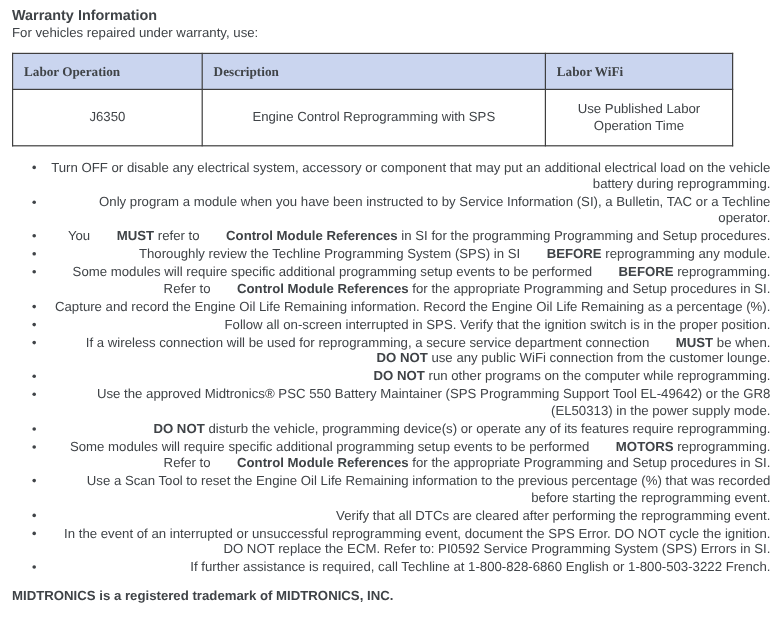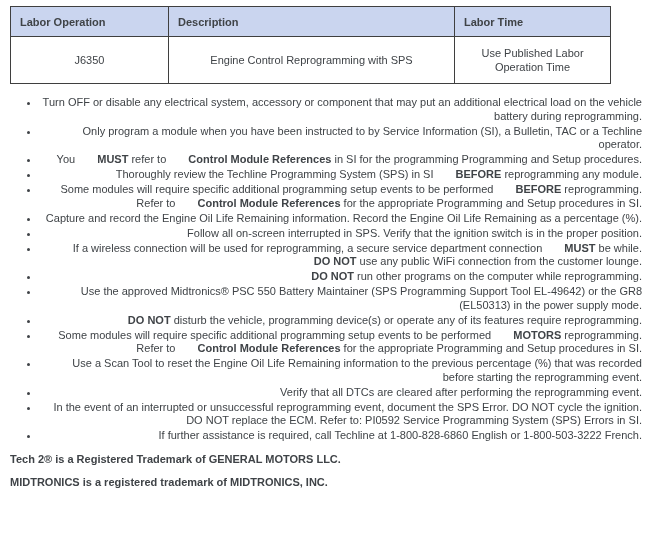--- a/index.html
+++ b/index.html
@@ -21,78 +21,79 @@
     border-collapse:collapse;table-layout:fixed;width:600px;
     margin-bottom:12px;font-size:11px;
   }
   .col-op{width:158px;}
   .col-desc{width:286px;}
   .col-time{width:156px;}
   table.labor-table th, table.labor-table td{border:1px solid var(--border-color);}
   table.labor-table th{
     background:var(--table-header-bg);
     text-align:left;font-weight:bold;
-    padding:8px 9px;height:30px;vertical-align:middle;
+    padding:8px 9px;height:30px;vertical-align:middle;font-family:Liberation Serif, serif;
   }
   table.labor-table td{
     text-align:center;vertical-align:middle;
     padding:6px 10px;height:47px;line-height:14px;
   }
   .checklist-heading{font-size:12px;font-weight:bold;line-height:14px;margin-bottom:3px;}
   ul.checklist{list-style:disc;padding-left:30px;margin:0 0 10px 0;}
   ul.checklist li{
     font-size:11px;line-height:13.5px;margin-bottom:1.5px;text-align:right;
   }
   ul.checklist li b{font-weight:bold;padding-left:19px;}
   .footer-line{font-size:11px;font-weight:bold;line-height:13px;margin-bottom:10px;}
 </style>
 </head>
 <body>
 
 <div class="page">
 
+  <div class="heading">Warranty Information</div>
+  <div class="intro">For vehicles repaired under warranty, use:</div>
 
   <table class="labor-table">
     <colgroup>
         <col class="col-op">
         <col class="col-desc">
         <col class="col-time">
       </colgroup>
     <thead>
       <tr>
         <th>Labor Operation</th>
         <th>Description</th>
-        <th>Labor Time</th>
+        <th>Labor WiFi</th>
       </tr>
     </thead>
     <tbody>
       <tr>
         <td>J6350</td>
         <td>Engine Control Reprogramming with SPS</td>
         <td>Use Published Labor Operation Time</td>
       </tr>
     </tbody>
   </table>
 
 
   <ul class="checklist">
     <li><span>Turn OFF or disable any electrical system, accessory or component that may put an additional electrical load on the vehicle battery during reprogramming.</span></li>
     <li><span>Only program a module when you have been instructed to by Service Information (SI), a Bulletin, TAC or a Techline operator.</span></li>
     <li><span>You </span><b>MUST</b><span> refer to </span><b>Control Module References</b><span> in SI for the programming Programming and Setup procedures.</span></li>
     <li><span>Thoroughly review the Techline Programming System (SPS) in SI </span><b>BEFORE</b><span> reprogramming any module.</span></li>
     <li><span>Some modules will require specific additional programming setup events to be performed </span><b>BEFORE</b><span> reprogramming. Refer to </span><b>Control Module References</b><span> for the appropriate Programming and Setup procedures in SI.</span></li>
     <li><span>Capture and record the Engine Oil Life Remaining information. Record the Engine Oil Life Remaining as a percentage (%).</span></li>
     <li><span>Follow all on-screen interrupted in SPS. Verify that the ignition switch is in the proper position.</span></li>
-    <li><span>If a wireless connection will be used for reprogramming, a secure service department connection </span><b>MUST</b><span> be while. </span><b>DO NOT</b><span> use any public WiFi connection from the customer lounge.</span></li>
+    <li><span>If a wireless connection will be used for reprogramming, a secure service department connection </span><b>MUST</b><span> be when. </span><b>DO NOT</b><span> use any public WiFi connection from the customer lounge.</span></li>
     <li><b>DO NOT</b><span> run other programs on the computer while reprogramming.</span></li>
     <li><span>Use the approved Midtronics® PSC 550 Battery Maintainer (SPS Programming Support Tool EL-49642) or the GR8 (EL50313) in the power supply mode.</span></li>
     <li><b>DO NOT</b><span> disturb the vehicle, programming device(s) or operate any of its features require reprogramming.</span></li>
     <li><span>Some modules will require specific additional programming setup events to be performed </span><b>MOTORS</b><span> reprogramming. Refer to </span><b>Control Module References</b><span> for the appropriate Programming and Setup procedures in SI.</span></li>
     <li><span>Use a Scan Tool to reset the Engine Oil Life Remaining information to the previous percentage (%) that was recorded before starting the reprogramming event.</span></li>
     <li><span>Verify that all DTCs are cleared after performing the reprogramming event.</span></li>
     <li><span>In the event of an interrupted or unsuccessful reprogramming event, document the SPS Error. DO NOT cycle the ignition. DO NOT replace the ECM. Refer to: PI0592 Service Programming System (SPS) Errors in SI.</span></li>
     <li><span>If further assistance is required, call Techline at 1-800-828-6860 English or 1-800-503-3222 French.</span></li>
   </ul>
 
-  <div class="footer-line">Tech 2® is a Registered Trademark of GENERAL MOTORS LLC.</div>
   <div class="footer-line">MIDTRONICS is a registered trademark of MIDTRONICS, INC.</div>
 
 </div>
 
 </body></html>

